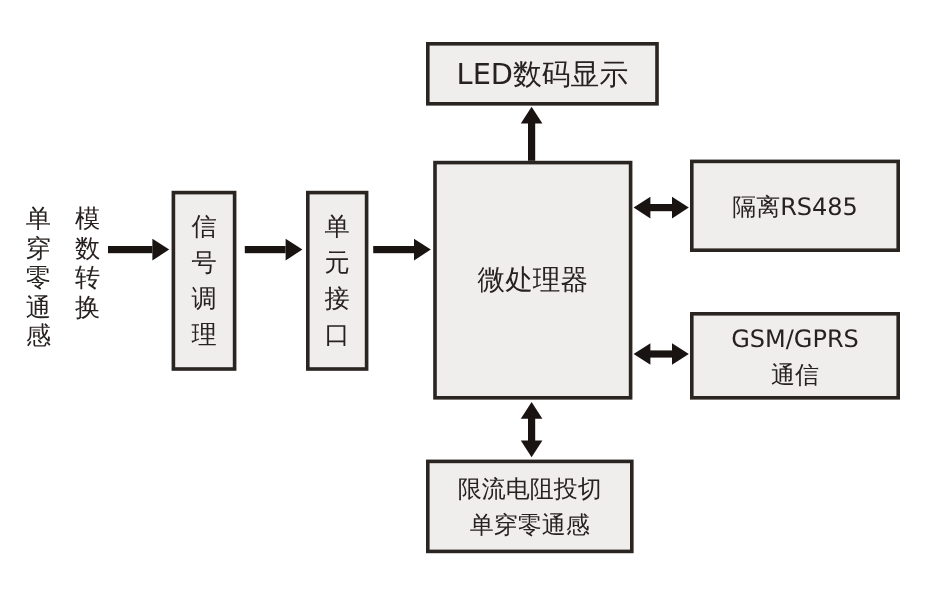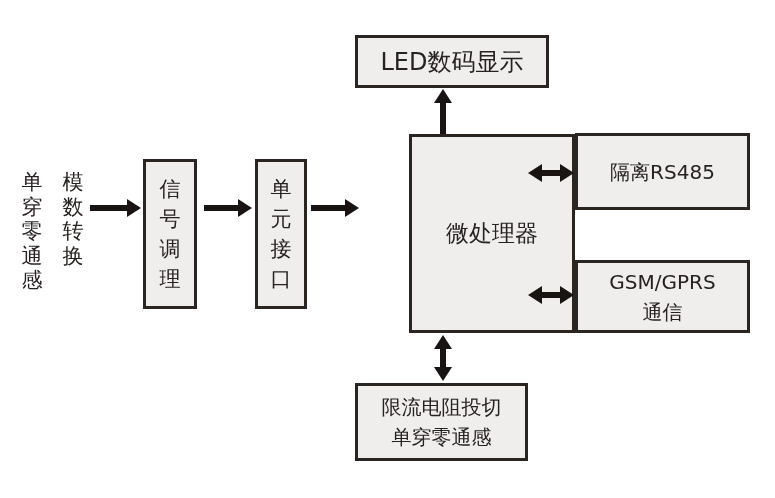--- a/index.html
+++ b/index.html
@@ -50,21 +50,21 @@
   </div>
 
   <div class="box" style="left:143px;top:159px;width:54px;height:150px;">
     <div class="vtext">信号调理</div>
   </div>
 
   <div class="box" style="left:255px;top:159px;width:52px;height:150px;">
     <div class="vtext">单元接口</div>
   </div>
 
-  <div class="box" style="left:361px;top:134px;width:166px;height:199px;margin-left:48px;">
+  <div class="box" style="left:361px;top:134px;width:166px;height:199px;">
     <div class="mcu-label">微处理器</div>
   </div>
 
   <div class="box" style="left:355px;top:35px;width:194px;height:53px;">
     <div class="hline1">LED数码显示</div>
   </div>
 
   <div class="box" style="left:575px;top:133px;width:175px;height:77px;">
     <div class="hline2">隔离RS485</div>
   </div>

